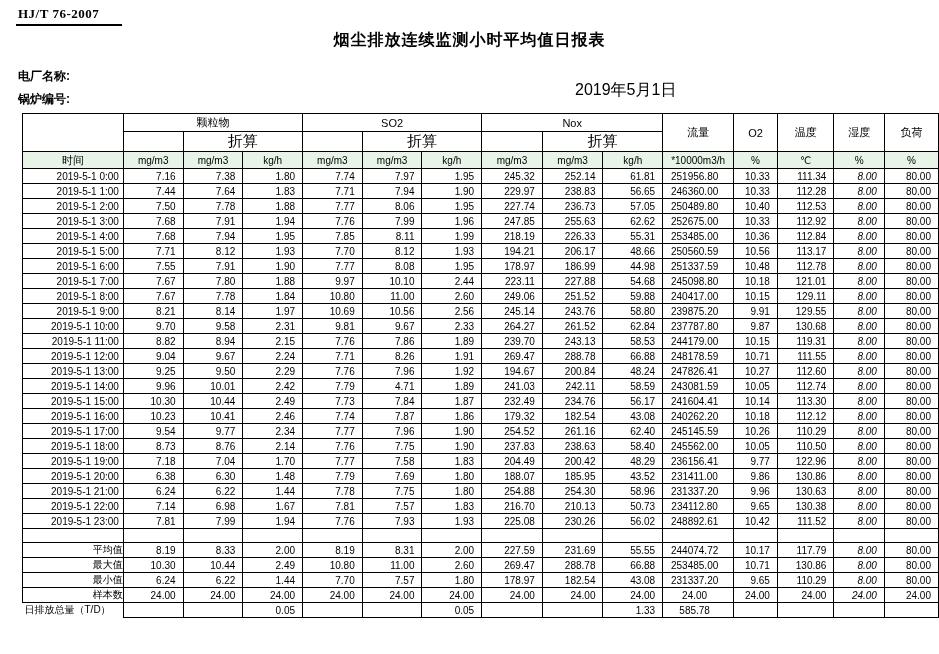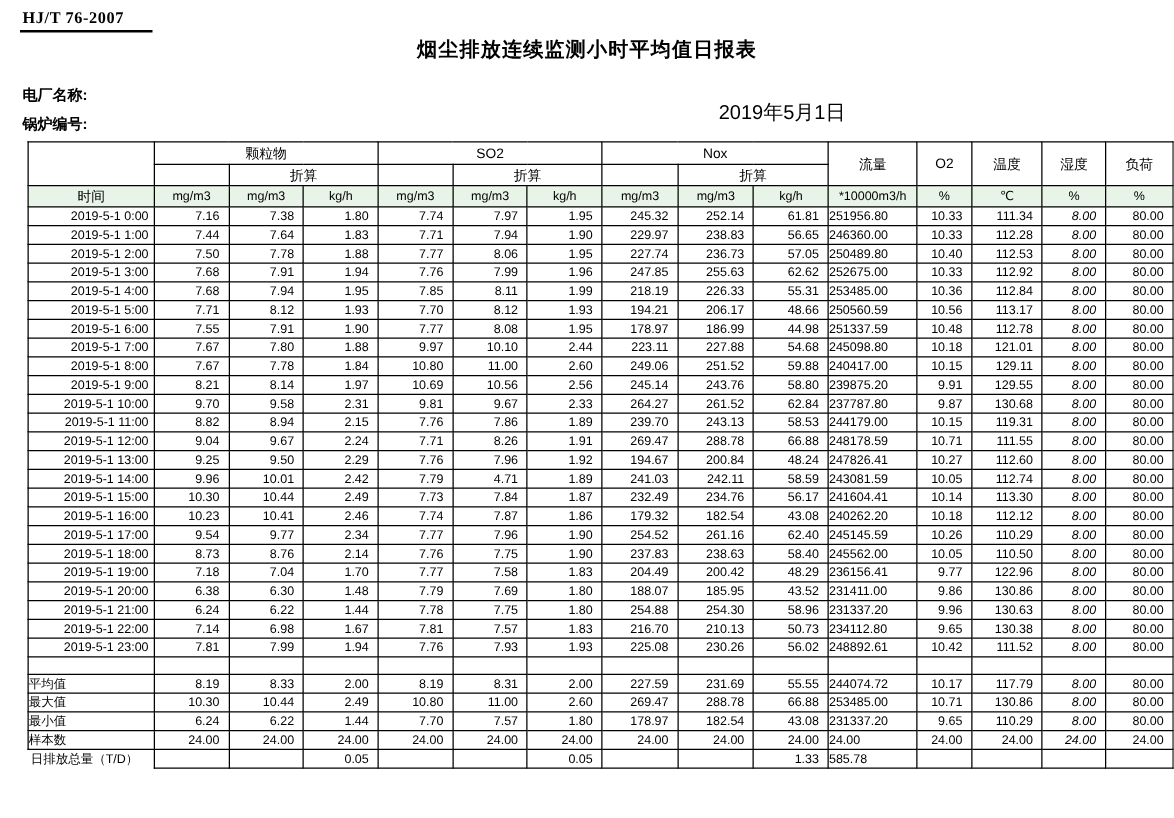--- a/index.html
+++ b/index.html
@@ -40,32 +40,32 @@
   }
   table td,table th{
     border:1px solid #000;
     padding:0;
     height:14px;
     text-align:center;
     font-weight:normal;
     white-space:nowrap;
   }
   .hdr-group{font-size:11px;height:17px;}
-  .hdr-sub{font-size:11px;height:16px;text-align:center;}
+  .hdr-sub{font-size:15px;height:16px;text-align:center;}
   .hdr-unit{background:#e8f4e8;height:16px;font-size:10px;}
   .time-hdr{background:#e8f4e8;font-size:11px;}
   .c-time{width:96px;text-align:center;padding-right:4px;text-align:right;}
   .c-num{width:57px;text-align:right;padding-right:7px;}
-  .c-flow{width:66px;text-align:left;padding-right:7px;}
+  .c-flow{width:66px;text-align:center;padding-right:7px;}
   .c-o2{width:38px;text-align:right;padding-right:7px;}
   .c-temp{width:52px;text-align:right;padding-right:7px;}
   .c-hum{width:46px;text-align:right;padding-right:7px;font-style:italic;}
   .c-load{width:50px;text-align:right;padding-right:7px;}
   .blank-row td{height:13px;}
-  .sum-label{text-align:left;}
+  .sum-label{text-align:right;}
   .footer{
     position:absolute;left:18px;font-size:11px;
   }
   .f1{top:619px;}
   .f2{top:635px;}
   .f2b{position:absolute;left:205px;top:635px;font-size:11px;}
 </style>
 </head>
 <body>
 

